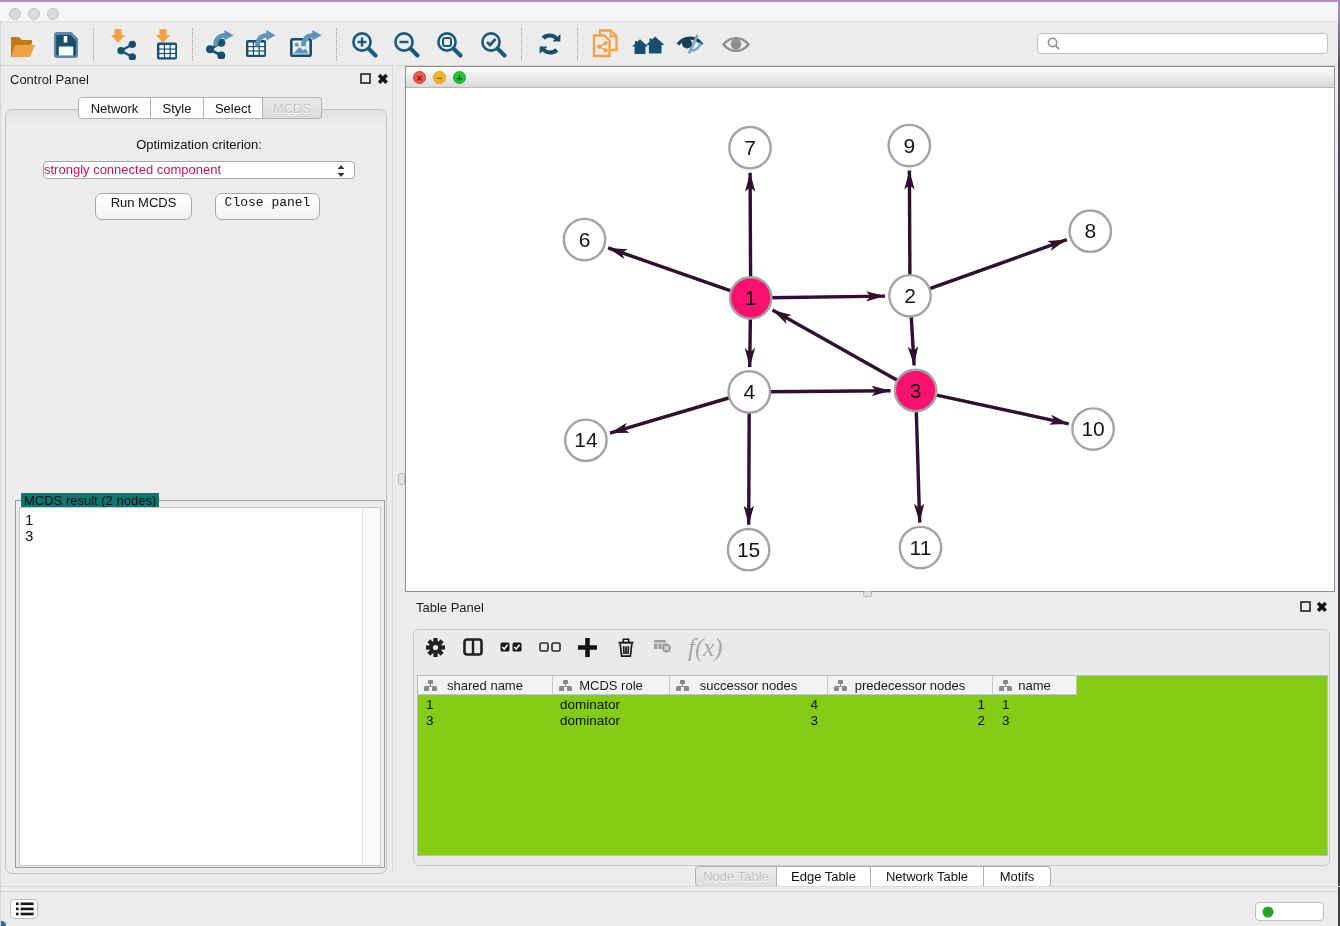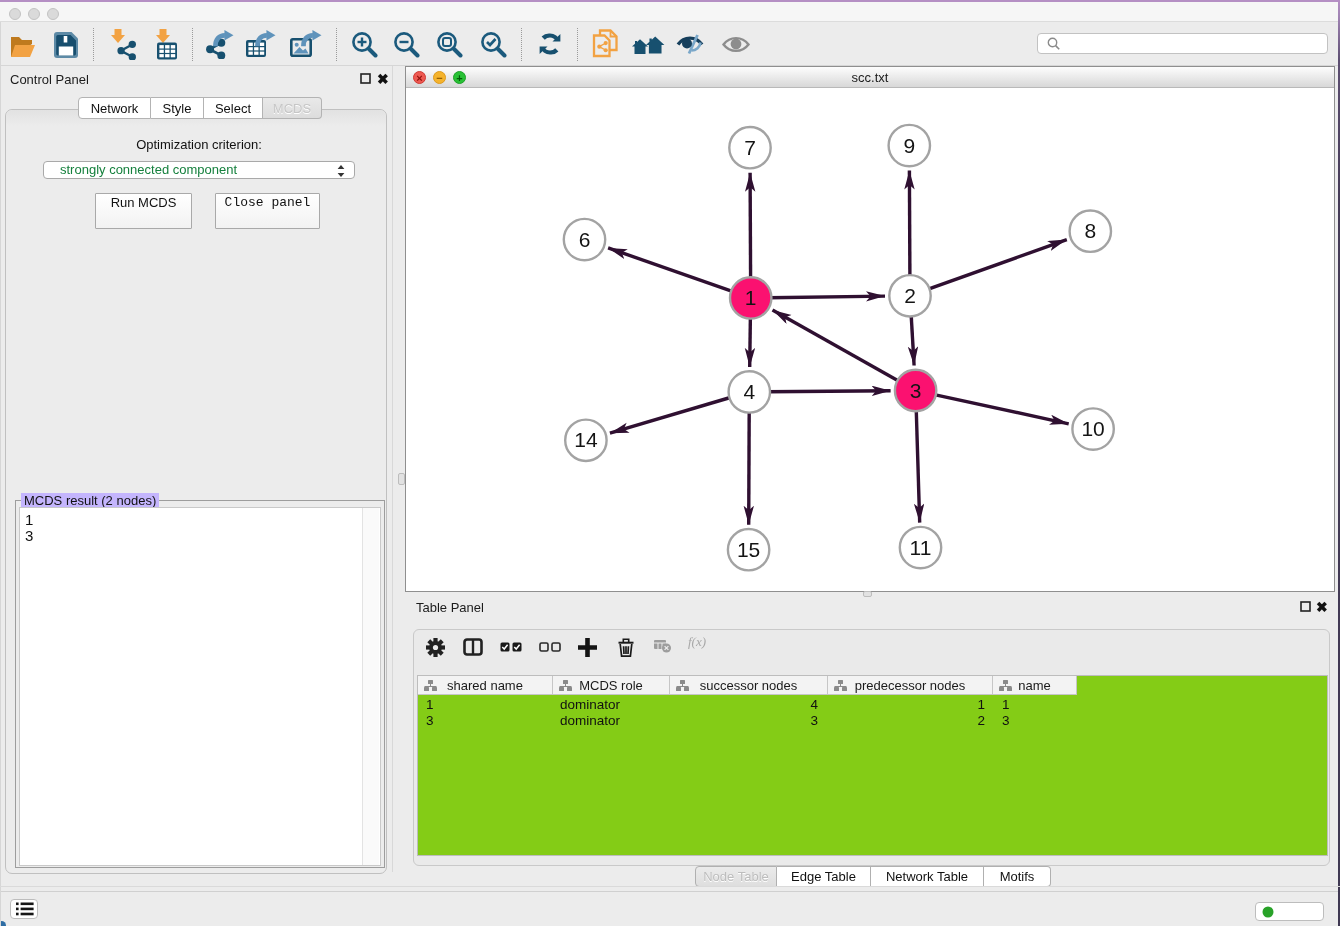--- a/index.html
+++ b/index.html
@@ -18,24 +18,24 @@
 .tbi { position:absolute; top:5px; }
 #search { position:absolute; left:1037px; top:10px; width:291px; height:21px; background:#fff; border:1px solid #c2c2c2; border-radius:4px; }
 
 
 #cp-title { left:10px; top:72px; font-size:13px; color:#1c1c1c; }
 .wicon { position:absolute; font-size:13px; color:#111; }
 #cp-tabs { left:78px; top:97px; height:22px; }
 .tab { position:absolute; top:0; height:22px; background:#fff; border:1px solid #b3b3b3; font-size:13px; color:#111; text-align:center; line-height:21px; }
 #cp-body { left:5px; top:109px; width:382px; height:765px; border:1px solid #c0c0c0; border-radius:7px; background:#ececec; }
 #opt-label { left:0px; top:137px; width:398px; text-align:center; font-size:13px; color:#111; }
-#dropdown { left:43px; top:161px; width:312px; height:18px; background:#fff; border:1px solid #a9a9a9; border-radius:4px; font-size:13px; color:#15803d; line-height:16px; padding-left:16px; }
-.btn { position:absolute; height:36px; background:linear-gradient(#ffffff,#f2f2f2); border:1px solid #a9a9a9; border-radius:1px; font-size:13px; color:#111; text-align:center; line-height:17px; }
+#dropdown { left:43px; top:161px; width:312px; height:18px; background:#fff; border:1px solid #a9a9a9; border-radius:4px; font-size:13px; color:#be185d; line-height:16px; padding-left:0; }
+.btn { position:absolute; height:27px; background:linear-gradient(#ffffff,#f2f2f2); border:1px solid #a9a9a9; border-radius:7px; font-size:13px; color:#111; text-align:center; line-height:17px; }
 #fieldset { left:15px; top:500px; width:370px; height:368px; border:1px solid #9d9d9d; }
-#fs-legend { left:21px; top:493px; background:#c4b5fd; padding:0 3px; font-size:13px; color:#111; }
+#fs-legend { left:21px; top:493px; background:#0f766e; padding:0 3px; font-size:13px; color:#111; }
 #fs-white { left:19px; top:507px; width:362px; height:359px; background:#fff; border:1px solid #c9c9c9; }
 #fs-scroll { left:362px; top:508px; width:17px; height:357px; background:#fafafa; border-left:1px solid #e3e3e3; }
 
 
 #net { left:405px; top:66px; width:930px; height:526px; border:1px solid #8f8f8f; background:#fff; }
 #net-title { position:absolute; left:0; top:0; width:100%; height:21px; background:linear-gradient(#fdfdfd,#d8d8d8); border-bottom:1px solid #b9b9b9; }
 #net-title span { position:absolute; width:100%; top:3px; text-align:center; font-size:13px; color:#1a1a1a; }
 .mac { position:absolute; top:4px; width:13px; height:13px; border-radius:50%; font-size:11px; line-height:13px; text-align:center; font-weight:bold; }
 
 
@@ -253,21 +253,20 @@
 <div class="abs" id="fs-scroll"></div>
 
 <div class="abs" style="left:392px; top:66px; width:1px; height:806px; background:#d8d8d8;"></div>
 <div class="abs" style="left:398px; top:473px; width:7px; height:12px; background:#e2e2e2; border:1px solid #bdbdbd; border-radius:2px;"></div>
 
 <div class="abs" id="net">
   <div id="net-title">
     <div class="mac" style="left:7px; background:#ee5951; border:1px solid #ce3a33; color:#8f100b;">×</div>
     <div class="mac" style="left:27px; background:#f5b32c; border:1px solid #dd9a1d; color:#925d03;">−</div>
     <div class="mac" style="left:47px; background:#29c135; border:1px solid #1da028; color:#025d08;">+</div>
-    <span>scc.txt</span>
   </div>
   <div style="position:absolute; left:0; top:21px; width:928px; height:503px; background:#fff; overflow:hidden;">
 <svg width="928" height="503" viewBox="0 0 928 503" font-family="Liberation Sans, sans-serif">
 <defs>
           <marker id="arr" markerUnits="userSpaceOnUse" markerWidth="20" markerHeight="12" refX="19" refY="5.2" orient="auto">
 <path d="M0 0 L19 5.2 L0 10.4 L4.5 5.2 Z" fill="#2f1031"></path>
           </marker>
         </defs>
 <g stroke="#2f1031" stroke-width="3.4">
 <line x1="344.6" y1="191.9" x2="344.1" y2="84.7" marker-end="url(#arr)"></line>
@@ -374,21 +373,21 @@
         <rect x="0" y="0" width="12" height="9" rx="1"></rect>
       </g>
 <g stroke="#ececec" stroke-width="1">
         <line x1="0" y1="3" x2="12" y2="3"></line>
         <line x1="4" y1="3" x2="4" y2="9"></line>
         <line x1="8" y1="3" x2="8" y2="9"></line>
       </g>
 <circle cx="12.5" cy="8" r="4.5" fill="#9d9d9d"></circle>
       <path d="M10.6 6.1 L14.4 9.9 M14.4 6.1 L10.6 9.9" stroke="#ececec" stroke-width="1.3"></path>
     </svg>
-<div style="position:absolute; left:270px; top:6px; font-family:'Liberation Serif', serif; font-style:italic; font-size:13px; color:#a8a8a8;">f(x)</div>
+<div style="position:absolute; left:270px; top:6px; font-family:'Liberation Serif', serif; font-style:italic; font-size:25px; color:#a8a8a8;">f(x)</div>
 </div>
 <div class="abs" id="tbl">
 <div class="hcell" style="left:0px; width:135px;">
       <svg width="13" height="11" viewBox="0 0 13 11" style="position:absolute; left:6px; top:4px;">
         <g fill="#8a8a8a">
           <rect x="4" y="0" width="5" height="4" rx="0.5"></rect>
           <rect x="0" y="7" width="5" height="4" rx="0.5"></rect>
           <rect x="8" y="7" width="5" height="4" rx="0.5"></rect>
           <path d="M6 4 H7 V6 H12.5 V7 H0.5 V6 H6 Z"></path>
         </g>

